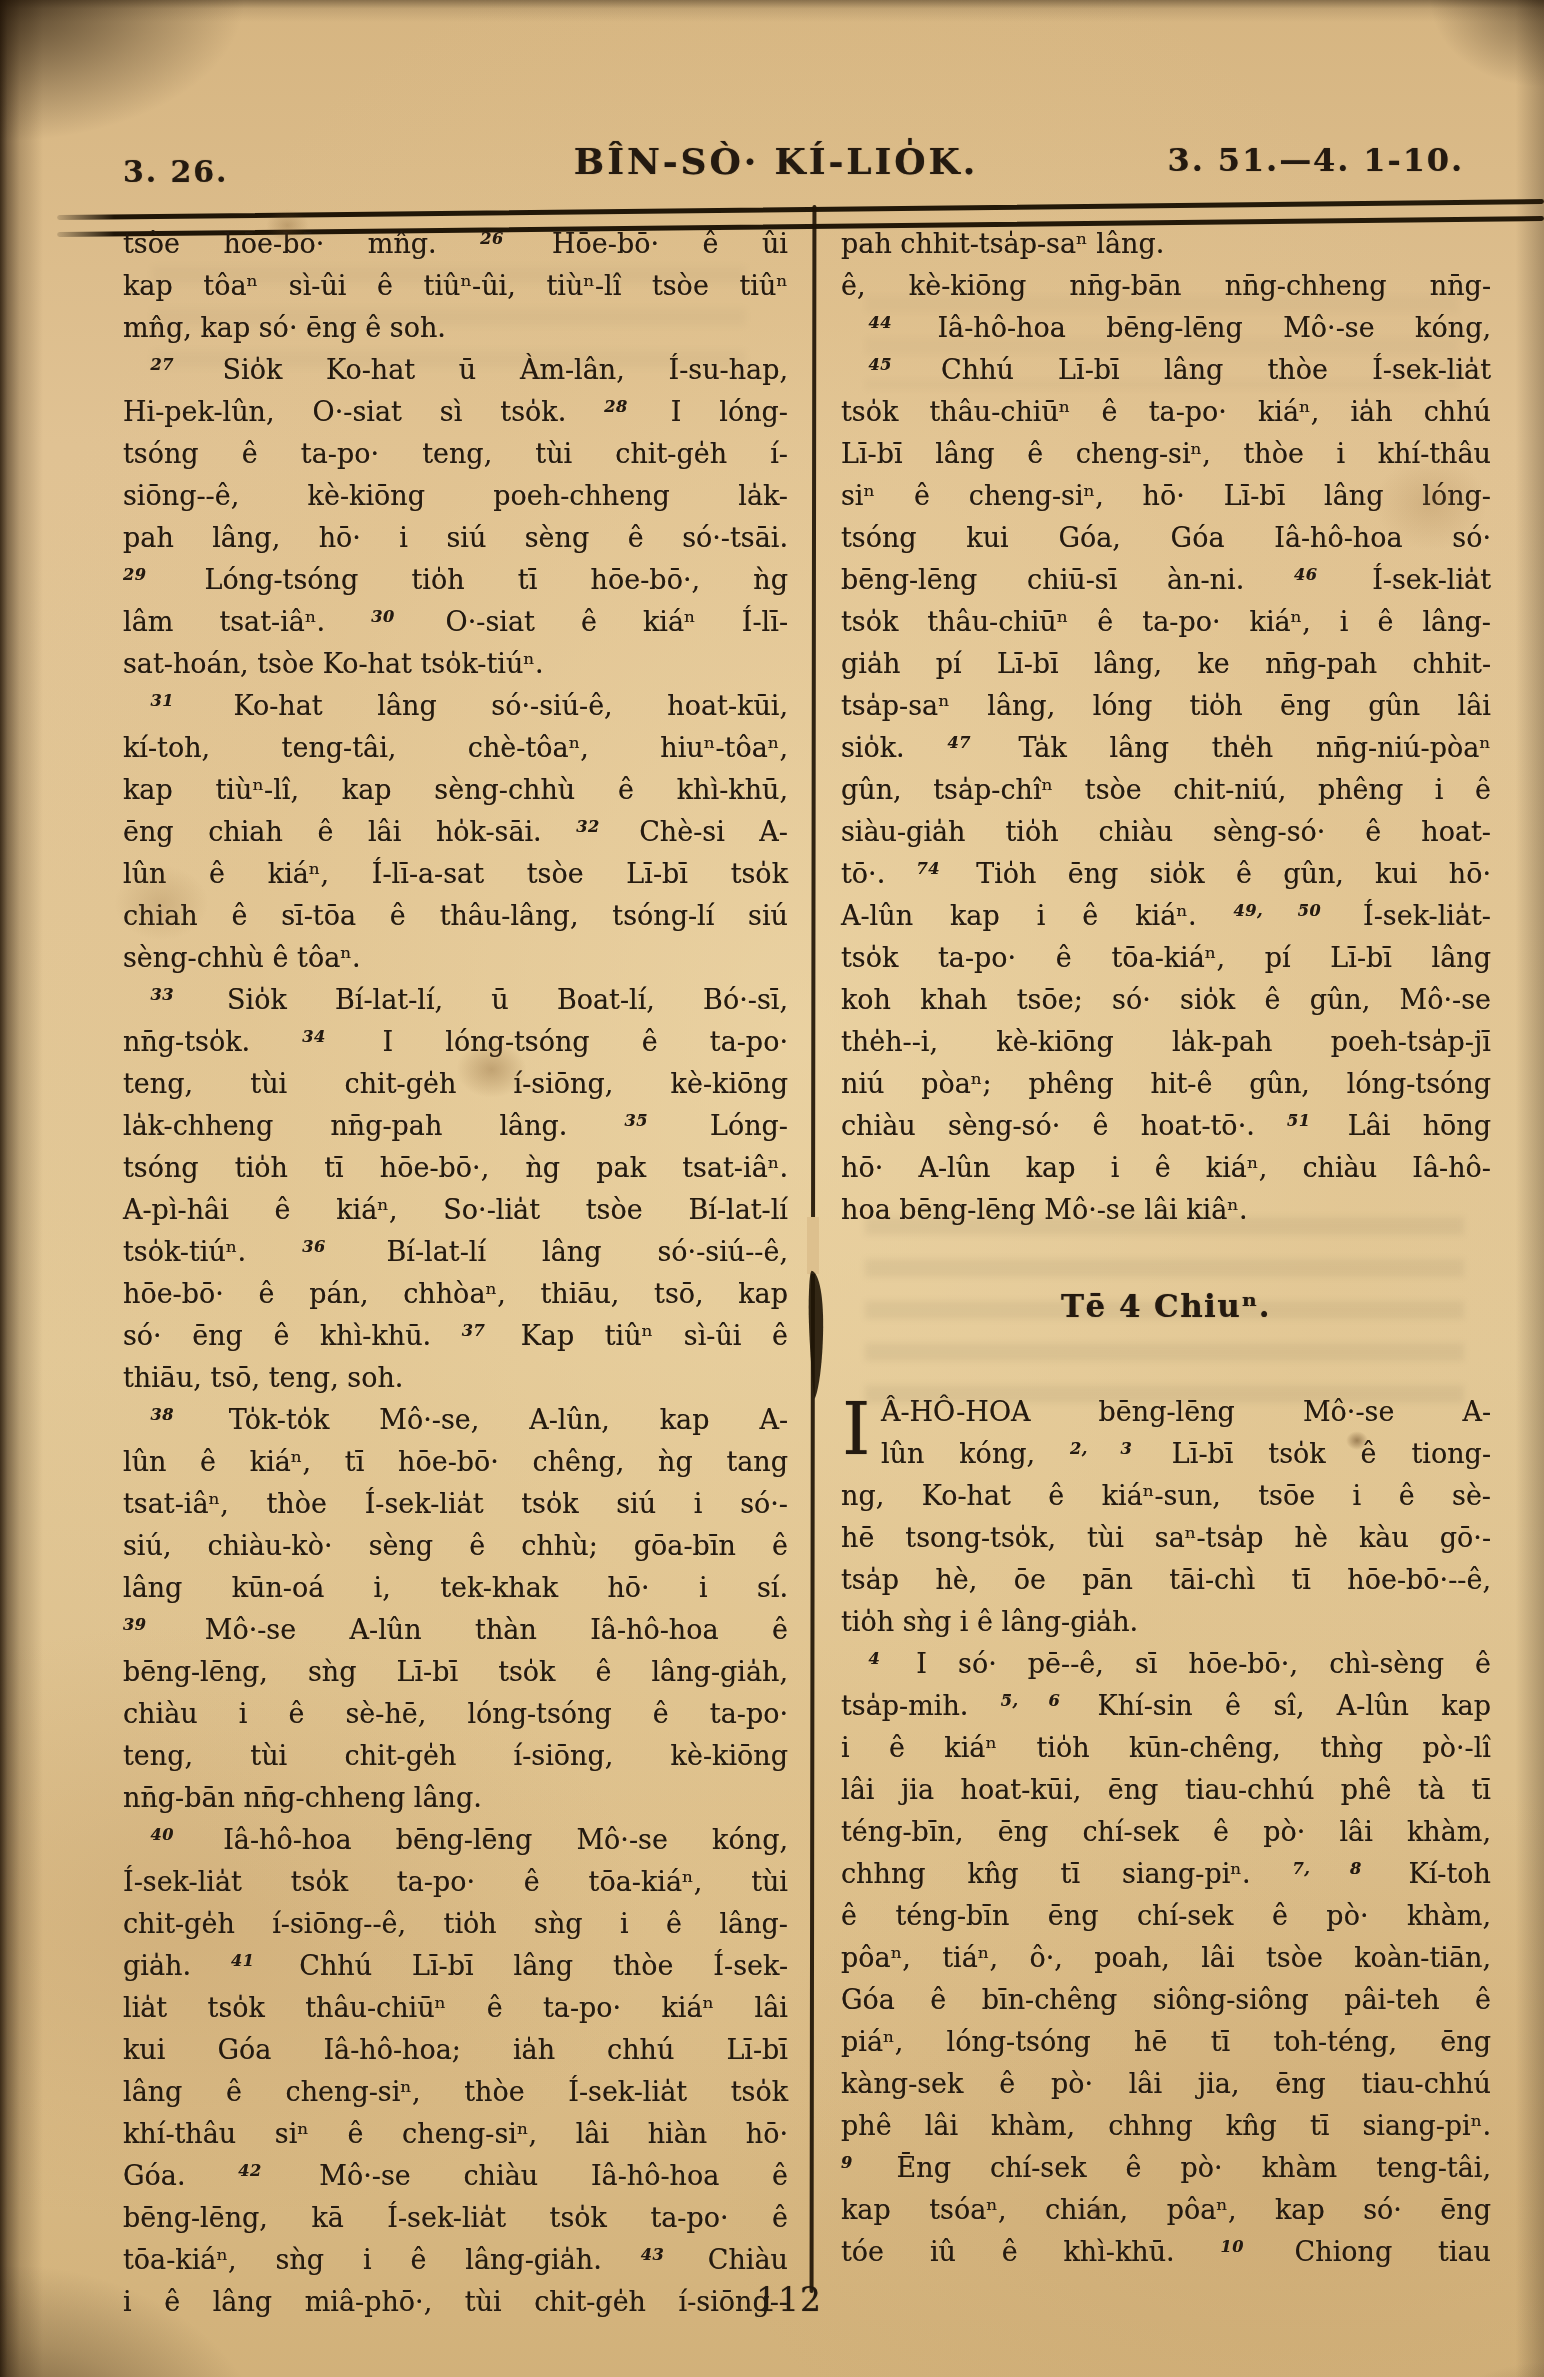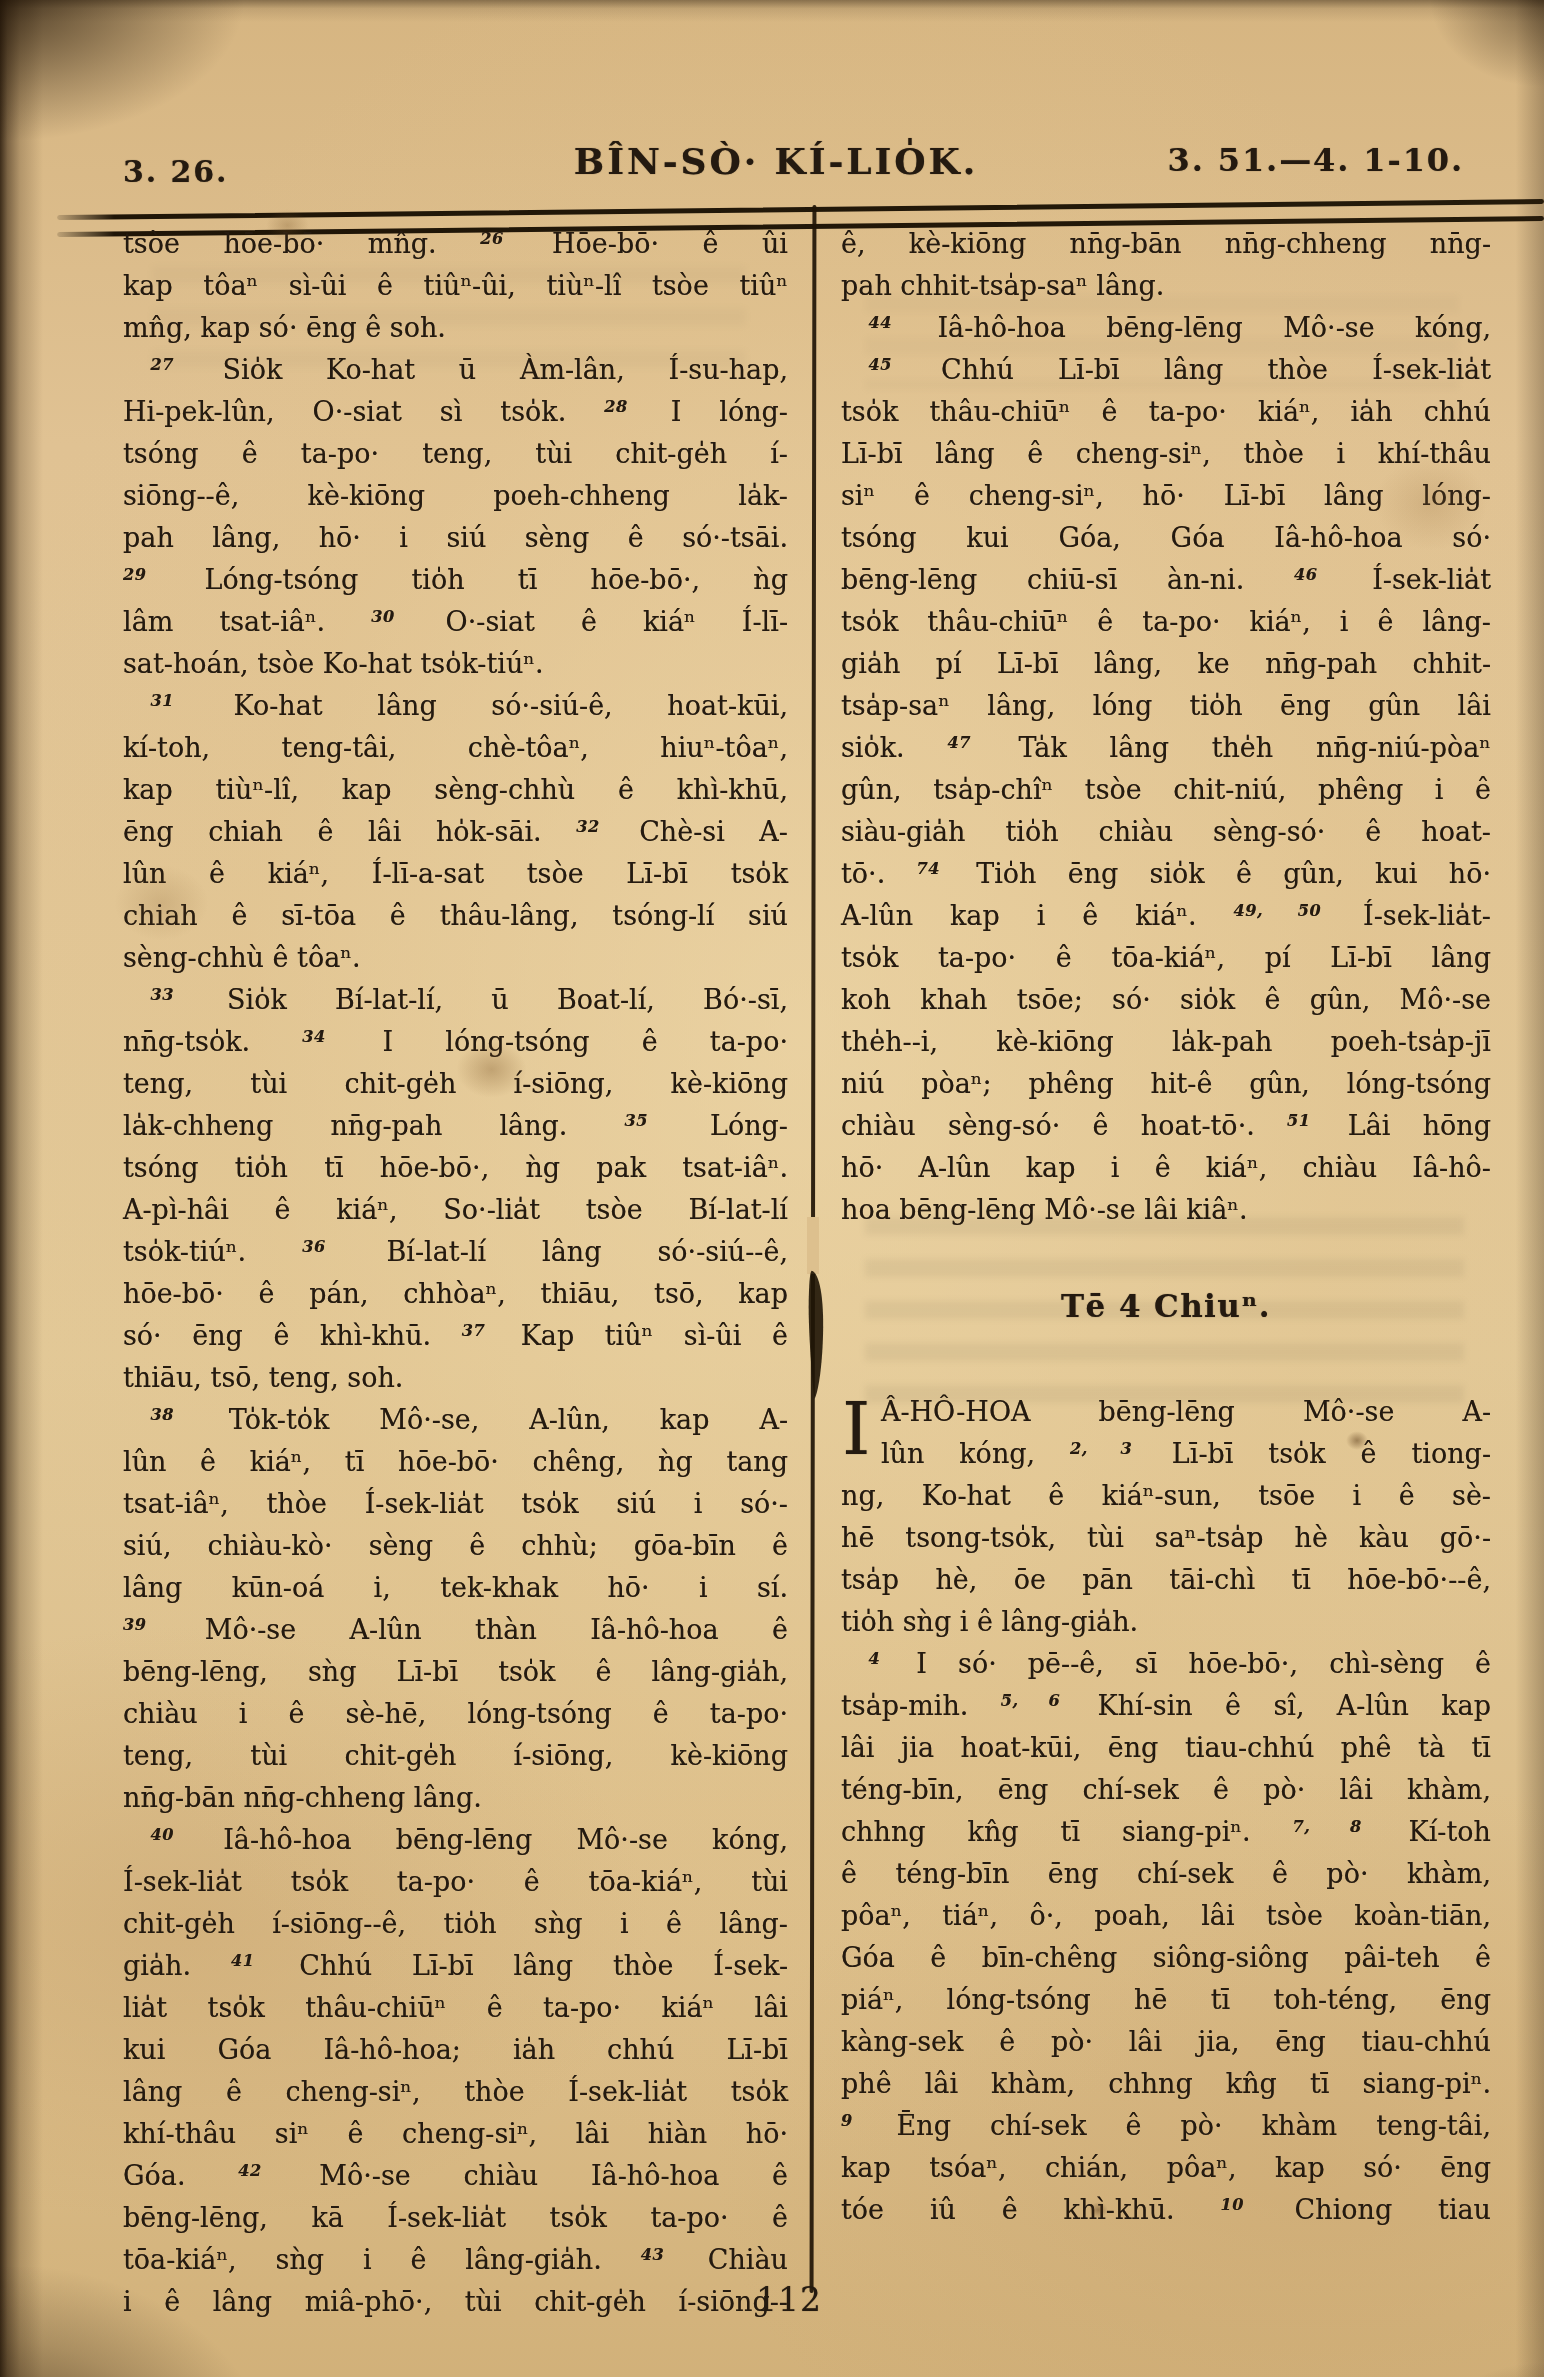--- a/index.html
+++ b/index.html
@@ -140,22 +140,22 @@
       <div class="line">lâng ê cheng-siⁿ, thòe Í-sek-lia̍t tso̍k</div>
       <div class="line">khí-thâu siⁿ ê cheng-siⁿ, lâi hiàn hō·</div>
       <div class="line">Góa. <sup class="v">42</sup> Mô·-se chiàu Iâ-hô-hoa ê</div>
       <div class="line">bēng-lēng, kā Í-sek-lia̍t tso̍k ta-po· ê</div>
       <div class="line">tōa-kiáⁿ, sǹg i ê lâng-gia̍h. <sup class="v">43</sup> Chiàu</div>
       <div class="line">i ê lâng miâ-phō·, tùi chit-ge̍h í-siōng--</div>
     </div>
 
   <div class="col col-right">
     <div>
+        <div class="line short">pah chhit-tsa̍p-saⁿ lâng.</div>
         <div class="line">ê, kè-kiōng nn̄g-bān nn̄g-chheng nn̄g-</div>
-        <div class="line short">pah chhit-tsa̍p-saⁿ lâng.</div>
         <div class="line indent"><sup class="v">44</sup> Iâ-hô-hoa bēng-lēng Mô·-se kóng,</div>
         <div class="line indent"><sup class="v">45</sup> Chhú Lī-bī lâng thòe Í-sek-lia̍t</div>
         <div class="line">tso̍k thâu-chiūⁿ ê ta-po· kiáⁿ, ia̍h chhú</div>
         <div class="line">Lī-bī lâng ê cheng-siⁿ, thòe i khí-thâu</div>
         <div class="line">siⁿ ê cheng-siⁿ, hō· Lī-bī lâng lóng-</div>
         <div class="line">tsóng kui Góa, Góa Iâ-hô-hoa só·</div>
         <div class="line">bēng-lēng chiū-sī àn-ni. <sup class="v">46</sup> Í-sek-lia̍t</div>
         <div class="line">tso̍k thâu-chiūⁿ ê ta-po· kiáⁿ, i ê lâng-</div>
         <div class="line">gia̍h pí Lī-bī lâng, ke nn̄g-pah chhit-</div>
         <div class="line">tsa̍p-saⁿ lâng, lóng tio̍h ēng gûn lâi</div>
@@ -176,20 +176,21 @@
     <div>
       <span class="dropcap">I</span>
     <div class="line">Â-HÔ-HOA bēng-lēng Mô·-se A-</div>
         <div class="line">lûn kóng, <sup class="v">2, 3</sup> Lī-bī tso̍k ê tiong-</div>
         <div class="line">ng, Ko-hat ê kiáⁿ-sun, tsōe i ê sè-</div>
         <div class="line">hē tsong-tso̍k, tùi saⁿ-tsa̍p hè kàu gō·-</div>
         <div class="line">tsa̍p hè, ōe pān tāi-chì tī hōe-bō·--ê,</div>
         <div class="line short">tio̍h sǹg i ê lâng-gia̍h.</div>
         <div class="line indent"><sup class="v">4</sup> I só· pē--ê, sī hōe-bō·, chì-sèng ê</div>
         <div class="line">tsa̍p-mih. <sup class="v">5, 6</sup> Khí-sin ê sî, A-lûn kap</div>
+        <div class="line">i ê kiáⁿ tio̍h kūn-chêng, thǹg pò·-lî</div>
         <div class="line">lâi jia hoat-kūi, ēng tiau-chhú phê tà tī</div>
         <div class="line">téng-bīn, ēng chí-sek ê pò· lâi khàm,</div>
         <div class="line">chhng kn̂g tī siang-piⁿ. <sup class="v">7, 8</sup> Kí-toh</div>
         <div class="line">ê téng-bīn ēng chí-sek ê pò· khàm,</div>
         <div class="line">pôaⁿ, tiáⁿ, ô·, poah, lâi tsòe koàn-tiān,</div>
         <div class="line">Góa ê bīn-chêng siông-siông pâi-teh ê</div>
         <div class="line">piáⁿ, lóng-tsóng hē tī toh-téng, ēng</div>
         <div class="line">kàng-sek ê pò· lâi jia, ēng tiau-chhú</div>
         <div class="line">phê lâi khàm, chhng kn̂g tī siang-piⁿ.</div>
         <div class="line"><sup class="v">9</sup> Ēng chí-sek ê pò· khàm teng-tâi,</div>

